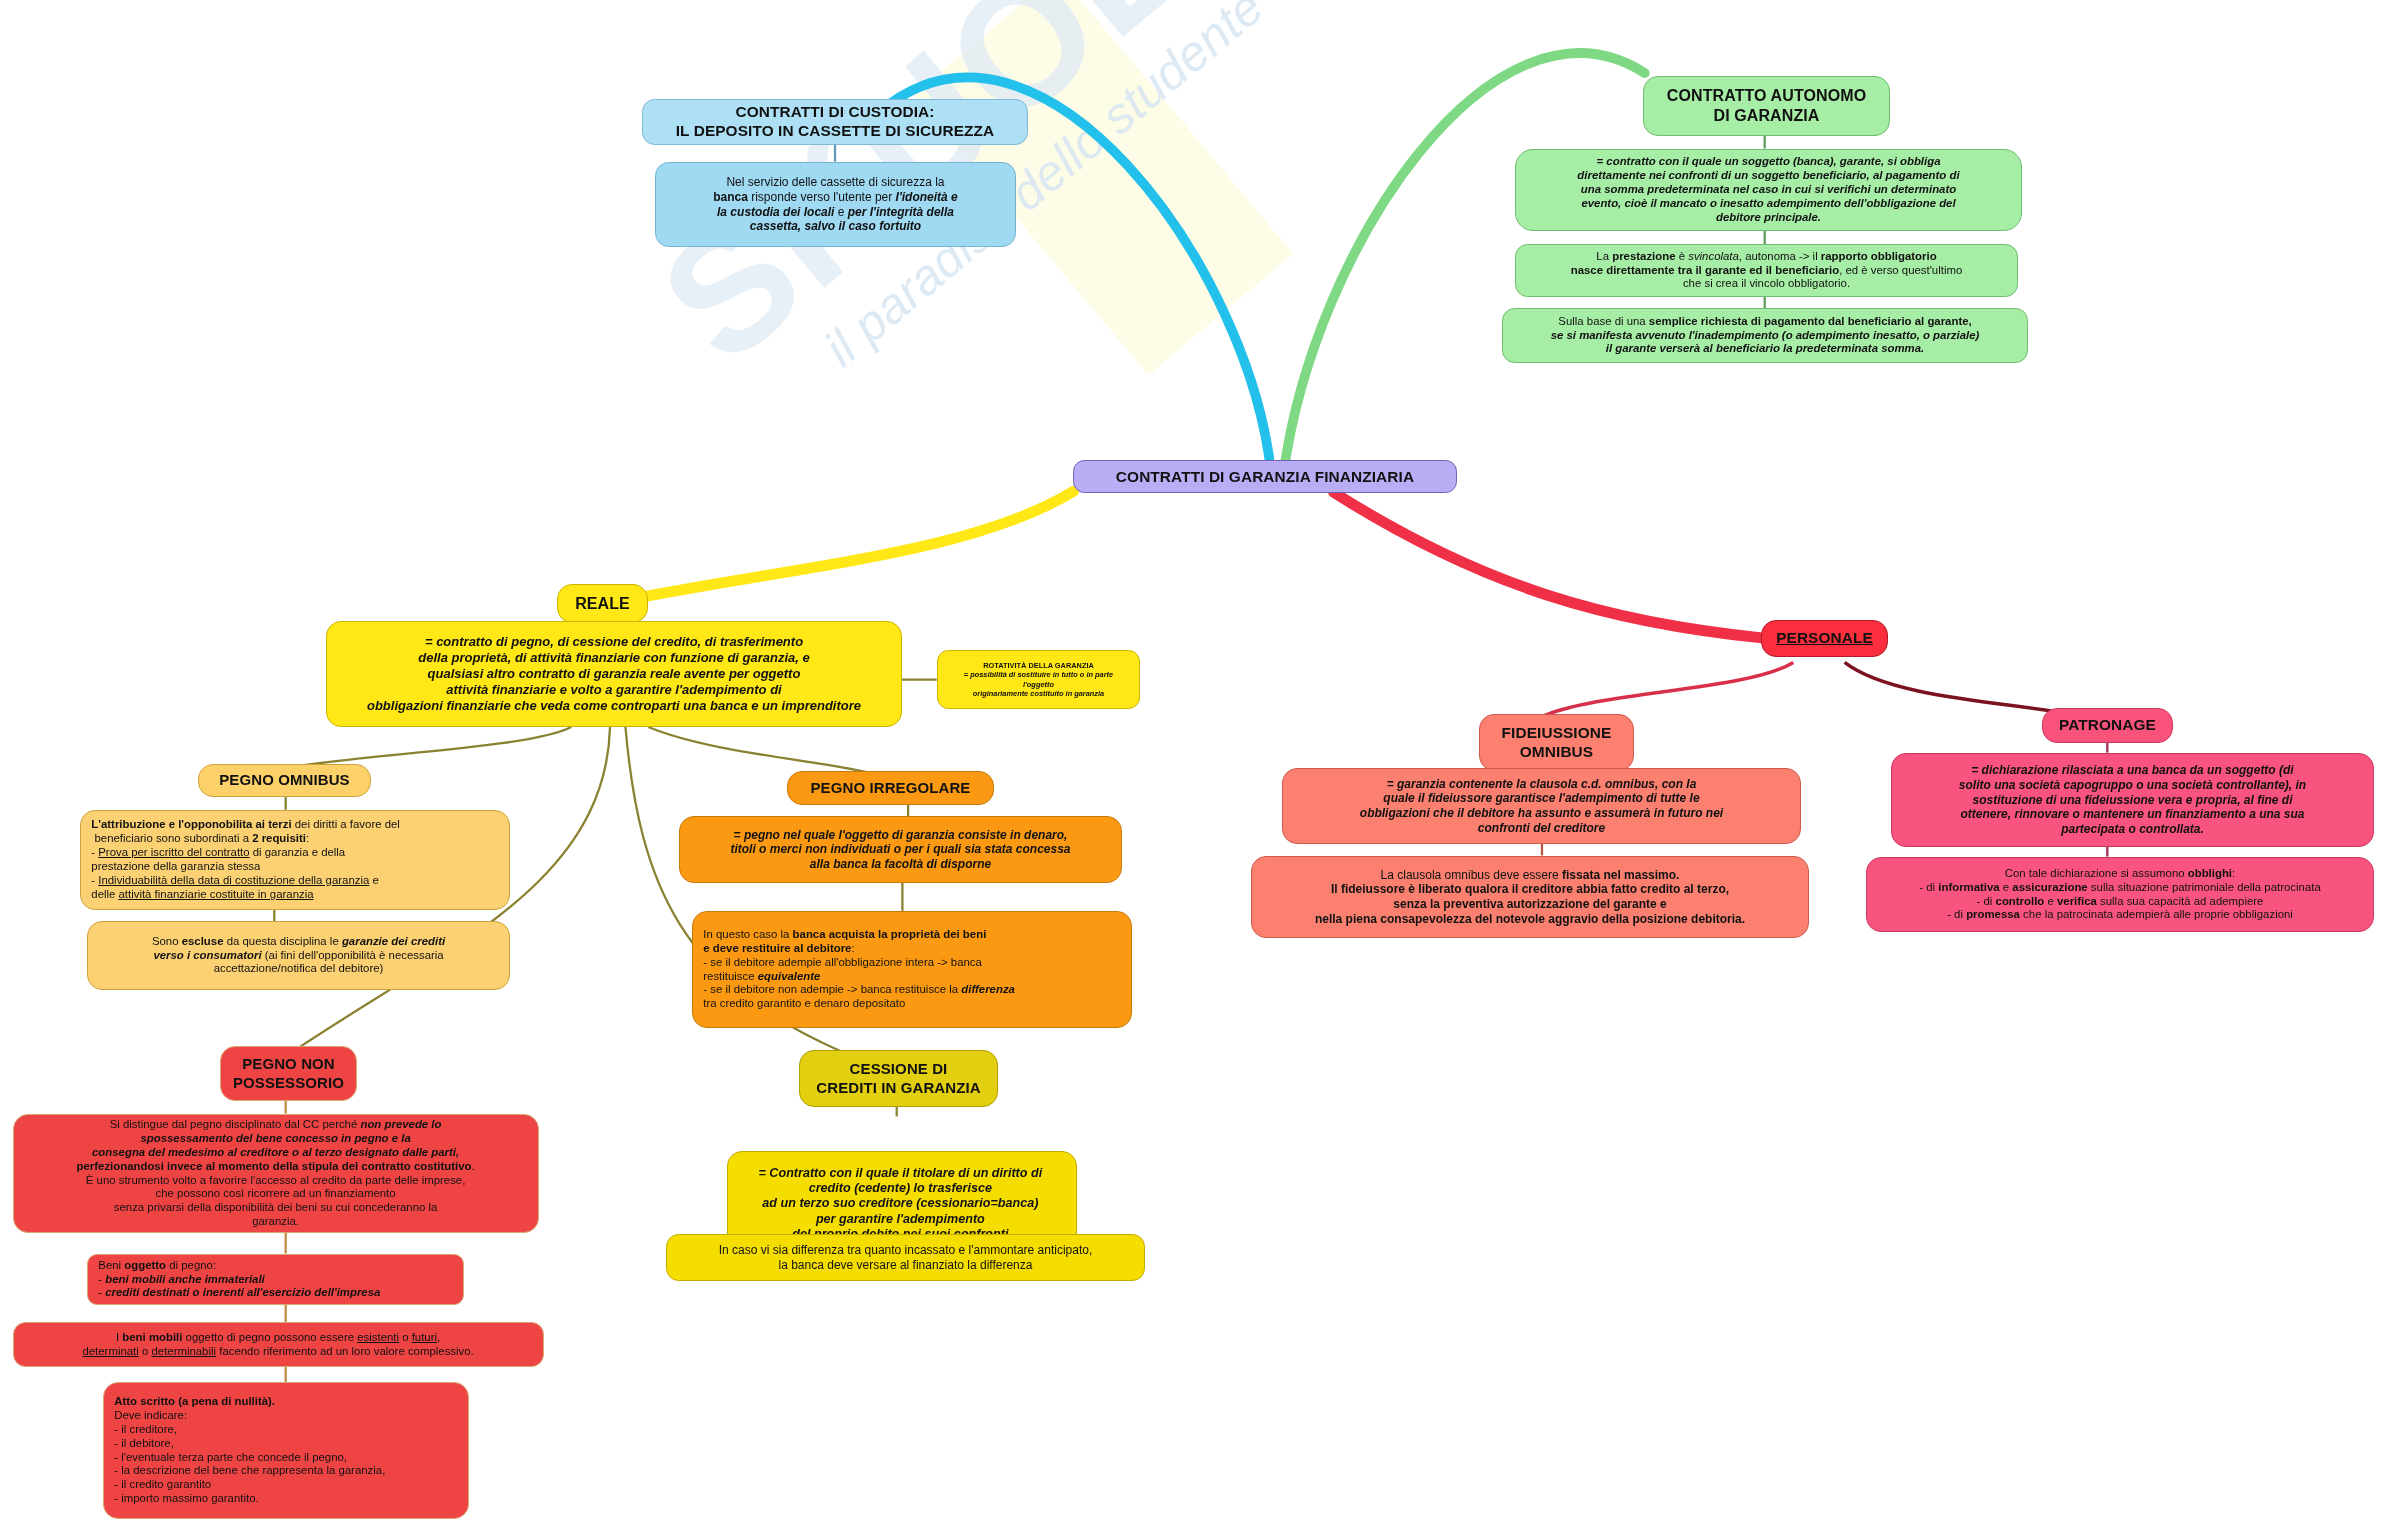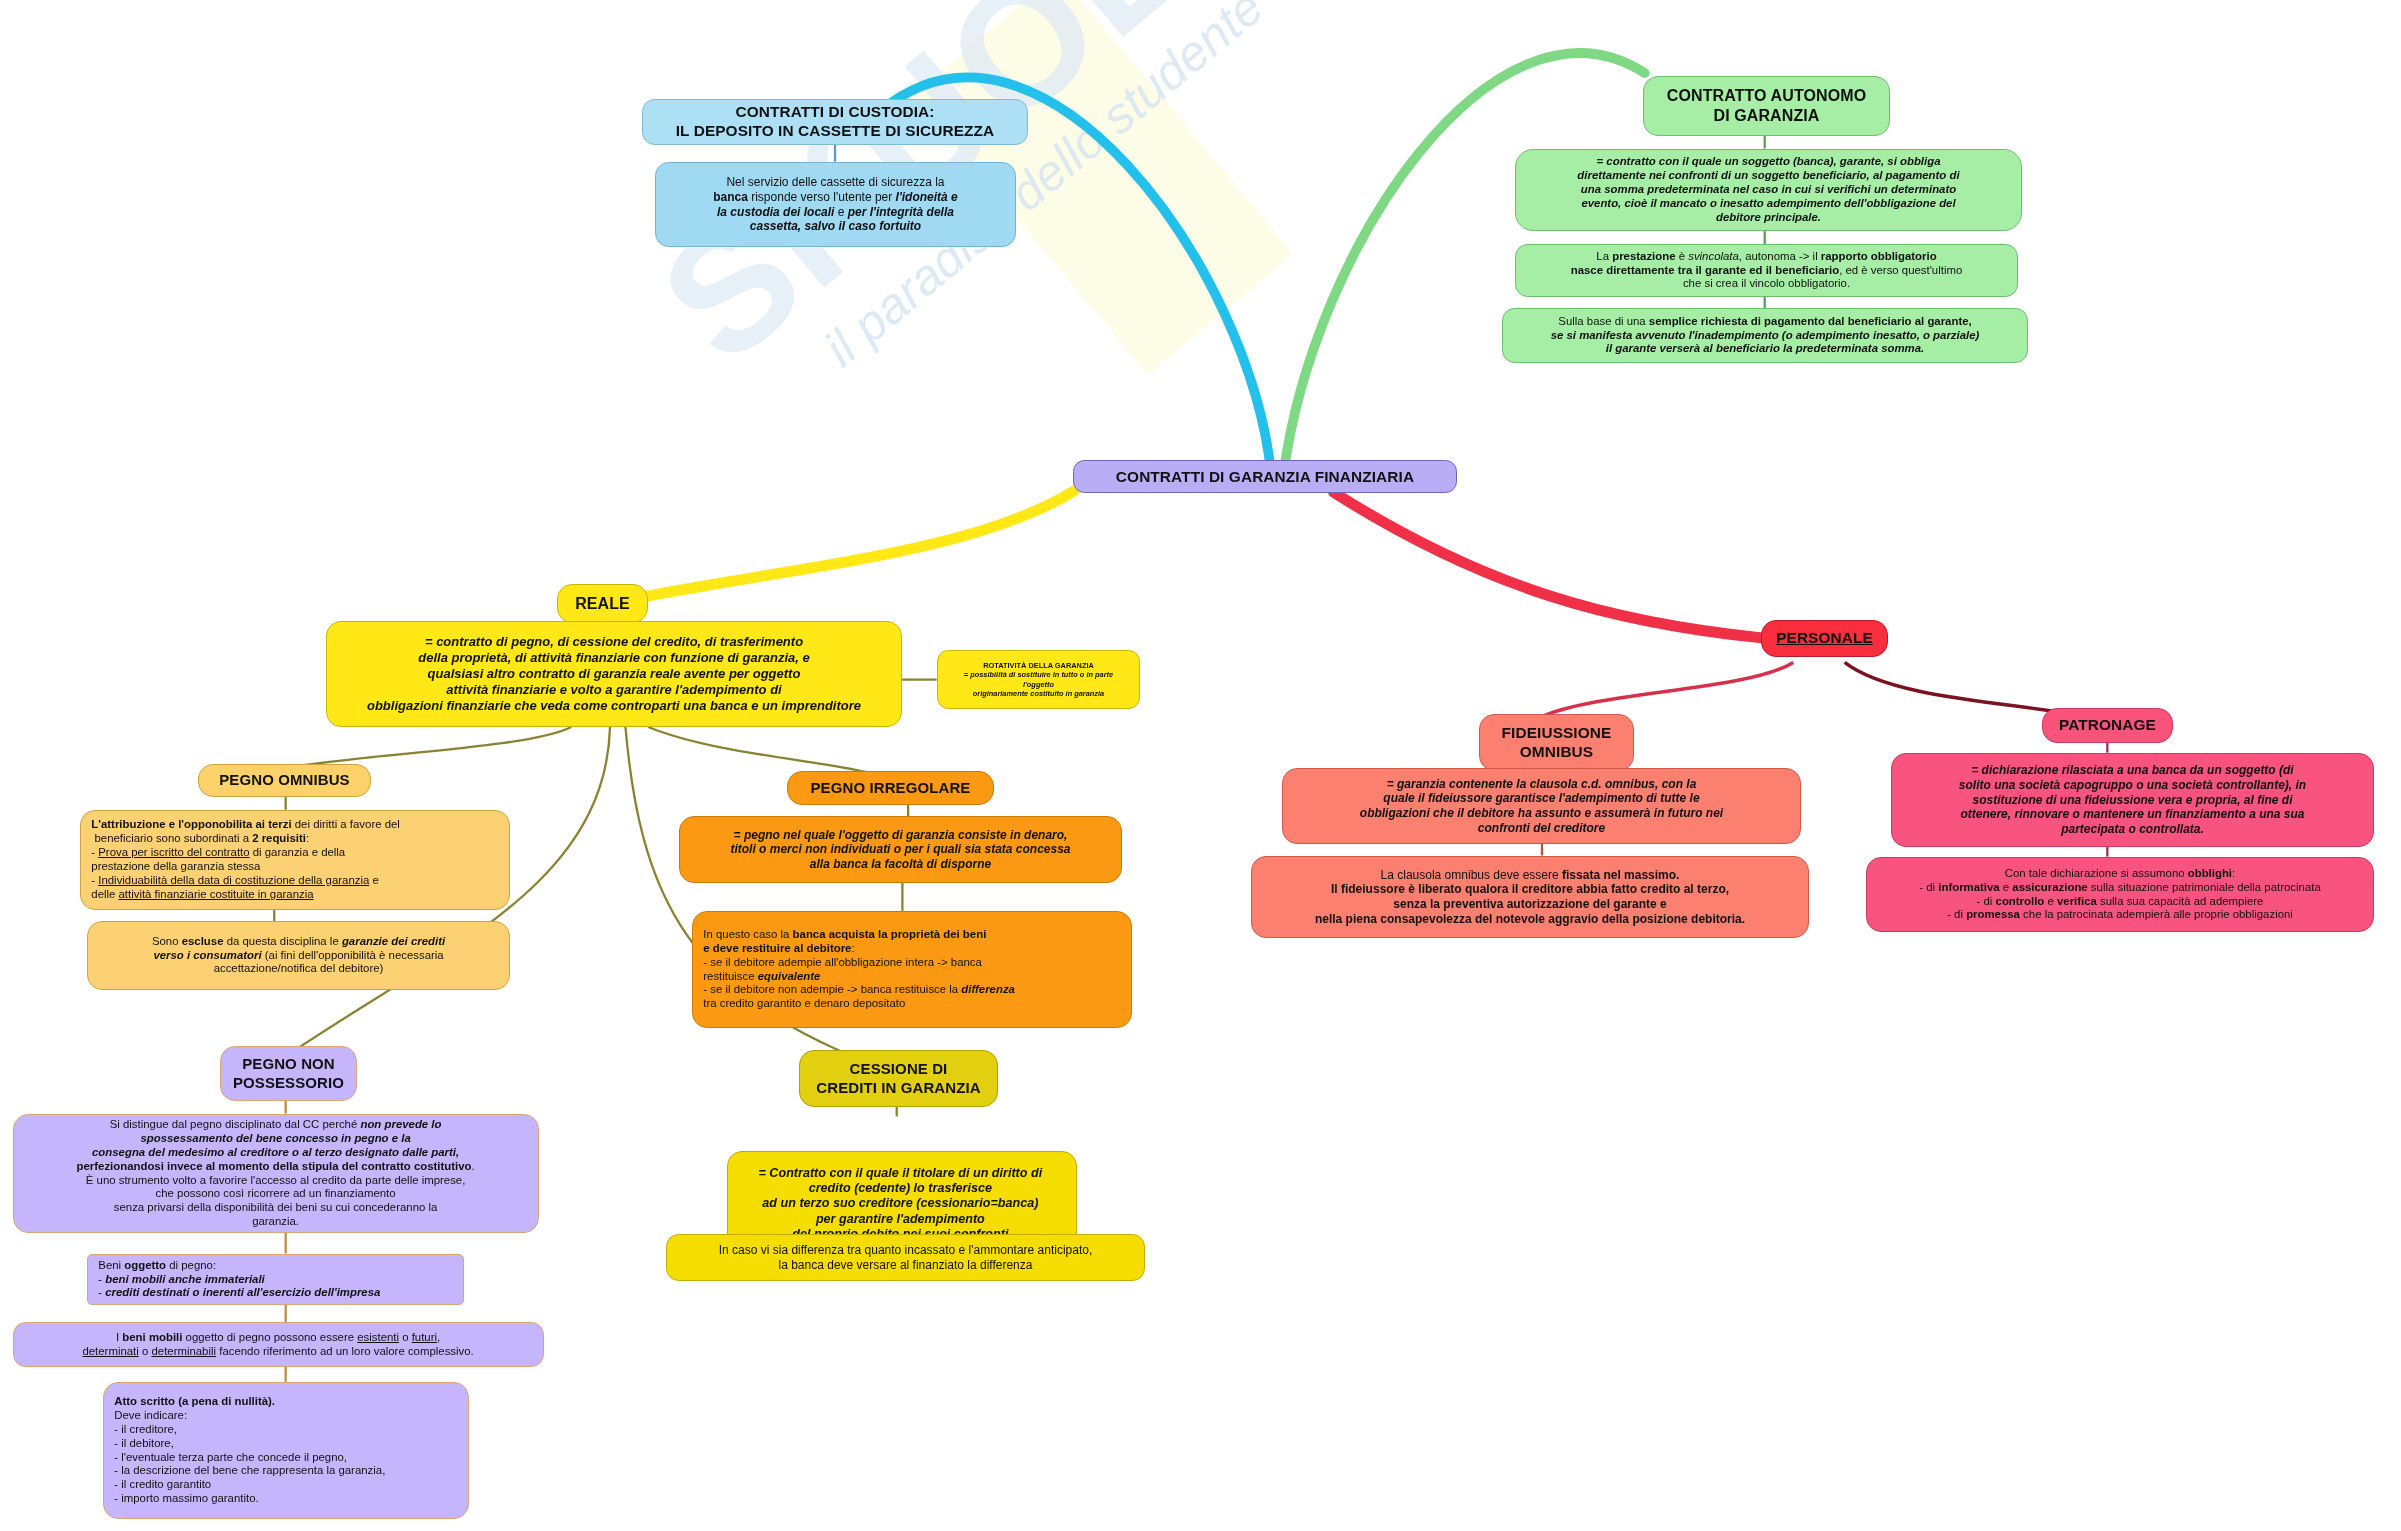--- a/index.html
+++ b/index.html
@@ -24,21 +24,21 @@
   .c-root  {background:#b9aef5;border-color:#6f63b8;align-items:flex-end;}
   .c-cyan-t{background:#aee0f5;border-color:#7fb9d6;}
   .c-cyan  {background:#9fd9f2;border-color:#74b4d2;}
   .c-green {background:#a6eda6;border-color:#6fbd6f;}
   .c-yellow{background:#ffe816;border-color:#c9b400;}
   .c-yellow2{background:#f5dd00;border-color:#c0ad00;}
   .c-gold  {background:#e2cf10;border-color:#b0a000;}
   .c-amber {background:#fcd169;border-color:#cfa33c;}
   .c-amber2{background:#fcd174;border-color:#cfa33c;}
   .c-orange{background:#fb9a12;border-color:#c87b08;}
-  .c-peach {background:#c4b5fd;border-color:#d8a772;justify-content:center;}
+  .c-peach {background:#ef4444;border-color:#d8a772;justify-content:center;}
   .c-red   {background:#fa2e3c;border-color:#b01d28;}
   .c-salmon{background:#fb8070;border-color:#cf5a4c;}
   .c-pink  {background:#f9537c;border-color:#c93a5c;}
   .c-pink2 {background:#f9547f;border-color:#c93a5c;}
 
   
   #wm{position:absolute;left:674px;top:40px;width:657px;height:434px;
       transform:rotate(-40deg);transform-origin:40% 40%;
       pointer-events:none;user-select:none;}
   #wm .big{font-size:171px;font-weight:bold;color:#dfeaf5;opacity:.75;
@@ -233,21 +233,21 @@
       Si distingue dal pegno disciplinato dal CC perché <span class="bi">non prevede lo</span><br>
       <span class="bi">spossessamento del bene concesso in pegno e la</span><br>
       <span class="bi">consegna del medesimo al creditore o al terzo designato dalle parti,</span><br>
       <b>perfezionandosi invece al momento della stipula del contratto costitutivo</b>.<br>
       È uno strumento volto a favorire l'accesso al credito da parte delle imprese,<br>
       che possono così ricorrere ad un finanziamento<br>
       senza privarsi della disponibilità dei beni su cui concederanno la<br>
       garanzia.
     </div>
   </div>
-  <div class="node c-peach" style="left:87px;top:1254px;width:377px;height:51px;border-radius:5px;">
+  <div class="node c-peach" style="left:87px;top:1254px;width:377px;height:51px;border-radius:10px;">
     <div class="inner txt left" style="font-size:11.4px;">
       Beni <b>oggetto</b> di pegno:<br>
       - <span class="bi">beni mobili anche immateriali</span><br>
       - <span class="bi">crediti destinati o inerenti all'esercizio dell'impresa</span>
     </div>
   </div>
   <div class="node c-peach" style="left:12.6px;top:1322px;width:531px;height:45px;border-radius:12.6px;">
     <div class="inner txt" style="font-size:11.4px;">
       I <b>beni mobili</b> oggetto di pegno possono essere <u>esistenti</u> o <u>futuri</u>,<br>
       <u>determinati</u> o <u>determinabili</u> facendo riferimento ad un loro valore complessivo.

